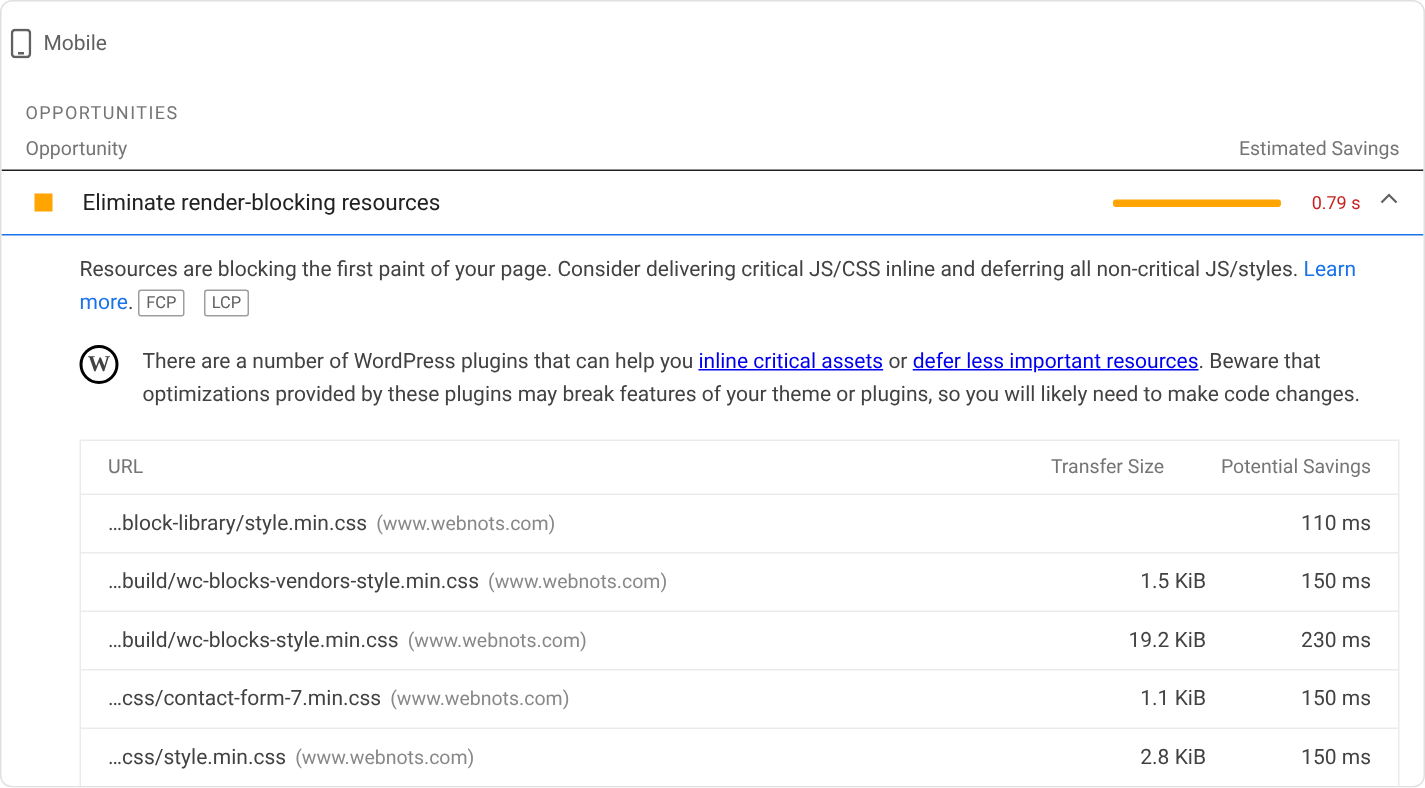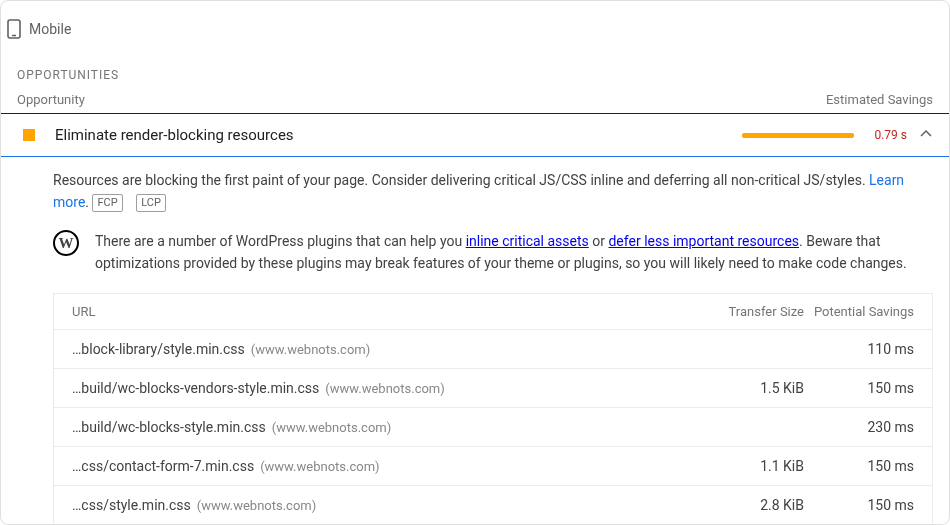--- a/index.html
+++ b/index.html
@@ -18,21 +18,21 @@
     .spacer { flex: 1; }
     .savings-bar { width: 112px; height: 5px; background: #ffa400; border-radius: 2px; margin-right: 20px; }
     .savings-value { color: #c7221f; font-size: 12px; margin-right: 12px; }
     .chev { color: #757575; }
     .content { padding: 12px 16px 0 52px; font-size: 14px; color: #424242; line-height: 1.6; }
     .content a { color: #1a73e8; text-decoration: none; }
     .metric-badge { display: inline-block; border: 1px solid #9e9e9e; border-radius: 2px; padding: 0 4px; font-size: 11px; color: #616161; margin-right: 10px; line-height: 16px; vertical-align: 1px; }
     .wp-note { display: flex; align-items: flex-start; gap: 16px; padding: 16px 16px 12px 52px; font-size: 14px; color: #424242; line-height: 1.6; }
     .wp-icon { width: 26px; height: 26px; border: 2px solid #000; border-radius: 50%; display: flex; align-items: center; justify-content: center; font-family: Georgia, serif; font-weight: bold; font-size: 15px; flex-shrink: 0; }
     .table-wrap { margin: 6px 16px 0 52px; border: 1px solid #ebebeb; }
-    .thead { display: flex; align-items: flex-end; padding: 10px 18px; font-size: 13px; color: #757575; border-bottom: 1px solid #ebebeb; }
+    .thead { display: flex; align-items: flex-end; padding: 10px 18px; font-size: 13px; color: #757575; border-bottom: 1px solid #ebebeb; gap: 28px; }
     .col-url { flex: 1; }
     .col-size { width: 150px; text-align: right; }
     .col-savings { width: 110px; text-align: right; }
     .trow { display: flex; align-items: center; padding: 11px 18px; font-size: 14px; color: #424242; border-bottom: 1px solid #ebebeb; }
     .trow:last-child { border-bottom: none; }
     .trow .col-url .host { color: #888; font-size: 13px; margin-left: 6px; }
   </style>
 </head>
 <body>
 
@@ -90,20 +90,21 @@
       <div class="col-url"><span>…block-library/style.min.css</span><span class="host">(www.webnots.com)</span></div>
       <div class="col-savings">110 ms</div>
     </div>
     <div class="trow">
       <div class="col-url"><span>…build/wc-blocks-vendors-style.min.css</span><span class="host">(www.webnots.com)</span></div>
       <div class="col-size">1.5 KiB</div>
       <div class="col-savings">150 ms</div>
     </div>
     <div class="trow">
       <div class="col-url"><span>…build/wc-blocks-style.min.css</span><span class="host">(www.webnots.com)</span></div>
+      <div class="col-size">19.2 KiB</div>
       <div class="col-savings">230 ms</div>
     </div>
     <div class="trow">
       <div class="col-url"><span>…css/contact-form-7.min.css</span><span class="host">(www.webnots.com)</span></div>
       <div class="col-size">1.1 KiB</div>
       <div class="col-savings">150 ms</div>
     </div>
     <div class="trow">
       <div class="col-url"><span>…css/style.min.css</span><span class="host">(www.webnots.com)</span></div>
       <div class="col-size">2.8 KiB</div>

